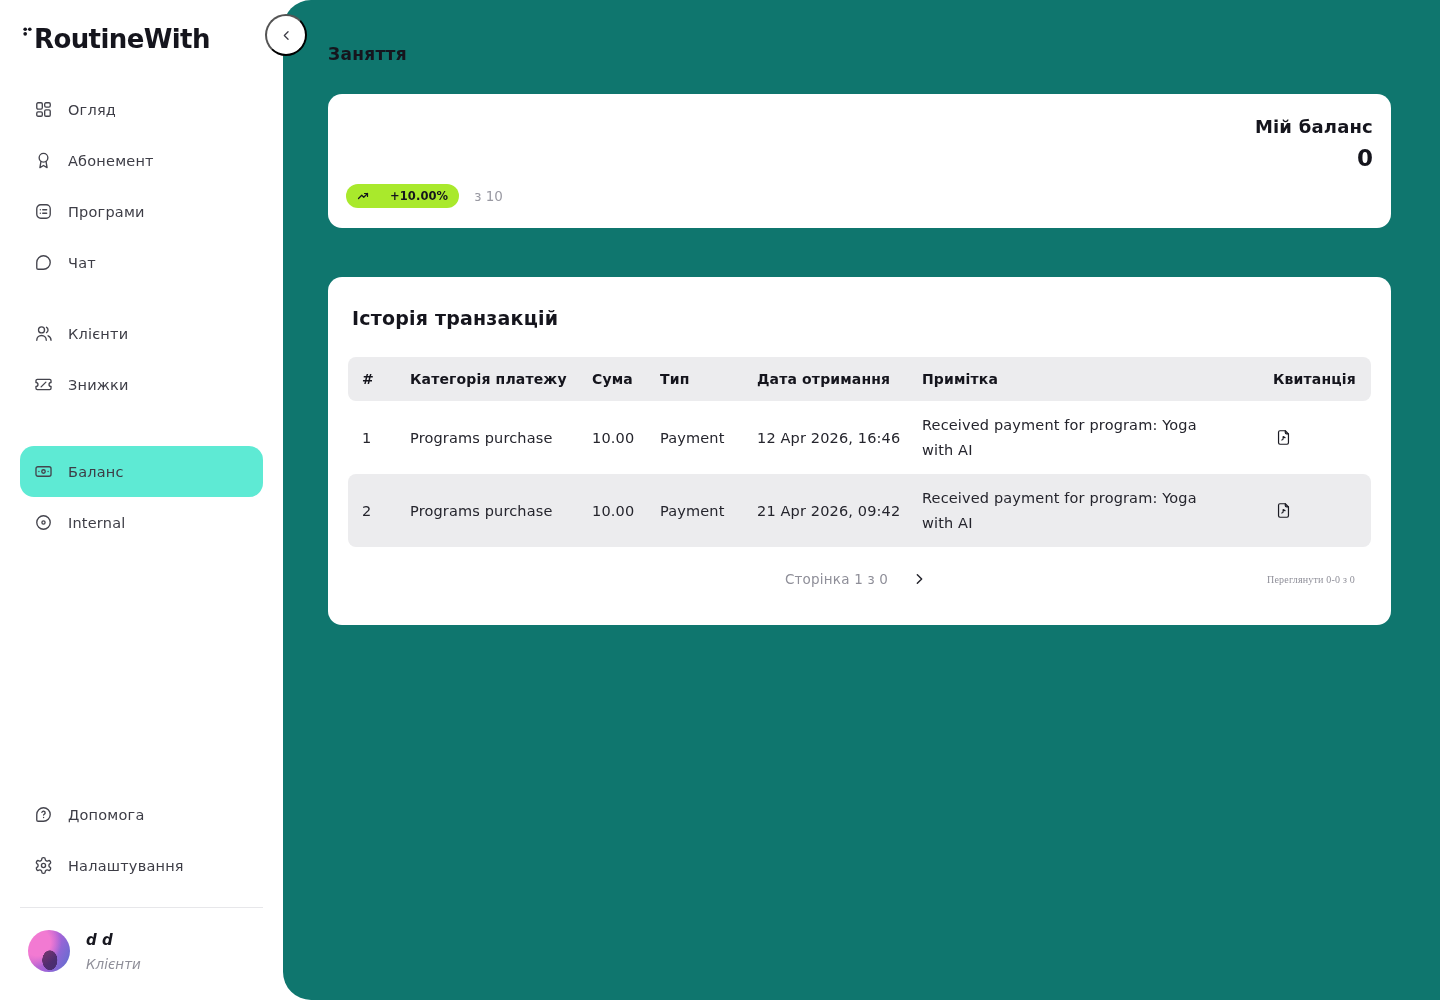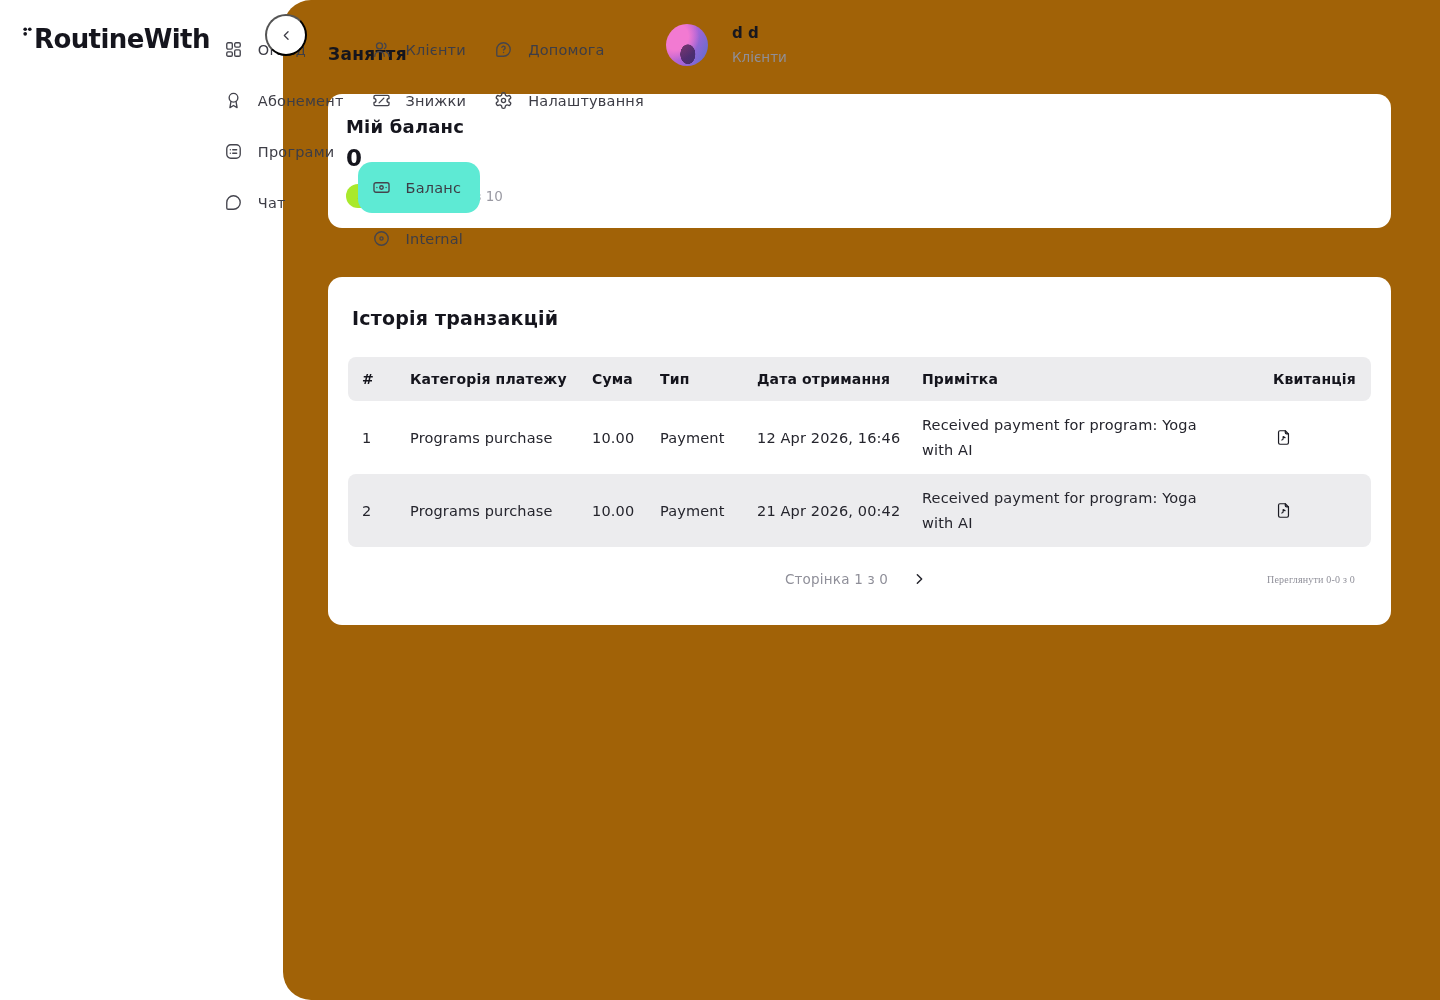--- a/index.html
+++ b/index.html
@@ -1,57 +1,57 @@
 <!DOCTYPE html>
 <html><head>
 <meta charset="utf-8">
 <style>
   * { margin:0; padding:0; box-sizing:border-box; }
   html,body { width:1440px; height:1000px; background:#ffffff; overflow:hidden;
               font-family:"DejaVu Sans","Liberation Sans",sans-serif; color:#17171f; }
 
   
   .sidebar { position:fixed; left:0; top:0; bottom:0; width:283px; background:#ffffff;
-             padding:24px 20px 28px; display:flex; flex-direction:row; z-index:2; }
+             padding:24px 20px 28px; display:flex; flex-direction:column; z-index:2; }
   .logo { display:flex; align-items:flex-start; gap:1px; margin:0 0 24px 2px; height:36px; }
   .logo-text { font-size:26px; font-weight:800; letter-spacing:-0.6px; color:#15151d; }
   .logo-flourish { margin-top:2px; }
 
   .nav-group { display:flex; flex-direction:column; }
   .nav-item { display:flex; align-items:center; gap:15px; height:51px; padding:0 14px;
               border-radius:14px; cursor:pointer; color:#3d3d46; font-size:14.5px; letter-spacing:.2px; }
   .nav-item .ico { display:flex; width:19px; height:19px; color:#44444d; flex:none; }
   .nav-item.active { background:#5eead4;margin-top:36px; }
   .nav-gap { height:20px; }
   .spacer { flex:1; }
 
   .divider { height:1px; background:#e7e7ea; margin:16px 0 22px; }
-  .profile { display:flex; align-items:flex-start; gap:24px; padding:0 8px; cursor:pointer; }
+  .profile { display:flex; align-items:center; gap:16px; padding:0 8px; cursor:pointer;font-style:italic; }
   .avatar { width:42px; height:42px; border-radius:50%; flex:none;
             background:
               radial-gradient(ellipse 46% 60% at 52% 72%, rgba(38,16,58,.65) 0 38%, rgba(38,16,58,0) 40%),
               radial-gradient(circle at 22% 30%, #f27ad2 0 30%, rgba(242,122,210,0) 55%),
               linear-gradient(115deg,#e86bc8 10%, #a563d8 55%, #5f6ecf 95%); }
   .profile-name { font-size:15px; font-weight:700; color:#17171f; }
   .profile-role { font-size:13.5px; color:#8f8f99; margin-top:7px; }
 
   
   .collapse-btn { position:fixed; left:265px; top:14px; width:42px; height:42px; border-radius:50%;
                   background:#ffffff; display:flex; align-items:center; justify-content:center;
                   cursor:pointer; z-index:3; color:#3d3d46; }
 
   
-  .main { position:fixed; left:283px; top:0; width:1157px; height:1000px; background:#a16207;
+  .main { position:fixed; left:283px; top:0; width:1157px; height:1000px; background:#0f766e;
           border-radius:28px 0 0 28px; padding:44px 49px 0 45px; z-index:1; }
   .page-title { font-size:17px; font-weight:700; letter-spacing:.3px; color:#15151d; margin:0 0 30px 0; }
 
   .card { background:#ffffff; border-radius:14px; }
 
   
-  .balance-card { padding:22px 18px 20px; margin-bottom:49px; }
+  .balance-card { padding:22px 18px 20px; margin-bottom:49px;text-align:right; }
   .balance-title { font-size:18px; font-weight:600; letter-spacing:.2px; color:#15151d; }
   .balance-value { font-size:23px; font-weight:800; margin-top:8px; color:#15151d; }
   .balance-meta { display:flex; align-items:center; margin-top:13px; }
   .badge { display:inline-flex; align-items:center; gap:21px; background:#a9e92c; color:#15151d;
            font-size:11.5px; font-weight:700; border-radius:999px; padding:5px 11px; letter-spacing:.1px; }
   .badge .ico { display:flex; }
   .balance-caption { font-size:13.5px; color:#9a9aa3; margin-left:15px; }
 
   
   .tx-card { padding:26px 20px 28px; }
@@ -274,21 +274,21 @@
             </span>
           </button>
         </div>
       </div>
 
       <div class="tx-row tx-data alt">
         <div class="tx-cell first">2</div>
         <div class="tx-cell">Programs purchase</div>
         <div class="tx-cell">10.00</div>
         <div class="tx-cell">Payment</div>
-        <div class="tx-cell">21 Apr 2026, 00:42</div>
+        <div class="tx-cell">21 Apr 2026, 09:42</div>
         <div class="tx-cell note-cell">Received payment for program: Yoga with AI</div>
         <div class="tx-cell">
           <button class="receipt-btn">
             <span>
               <svg width="17" height="17" viewBox="0 0 24 24" fill="none" stroke="currentColor" stroke-width="1.7" stroke-linecap="round" stroke-linejoin="round">
                   <path d="M14.5 2.5H7a2 2 0 0 0-2 2v15a2 2 0 0 0 2 2h10a2 2 0 0 0 2-2V7Z"></path>
                   <path d="M14.5 2.5V5a2 2 0 0 0 2 2H19"></path>
                   <path d="M9.5 15.5c1.3 0 2-.8 2-2.1v-2.6l2.6 1.4"></path>
                 </svg>
             </span>

